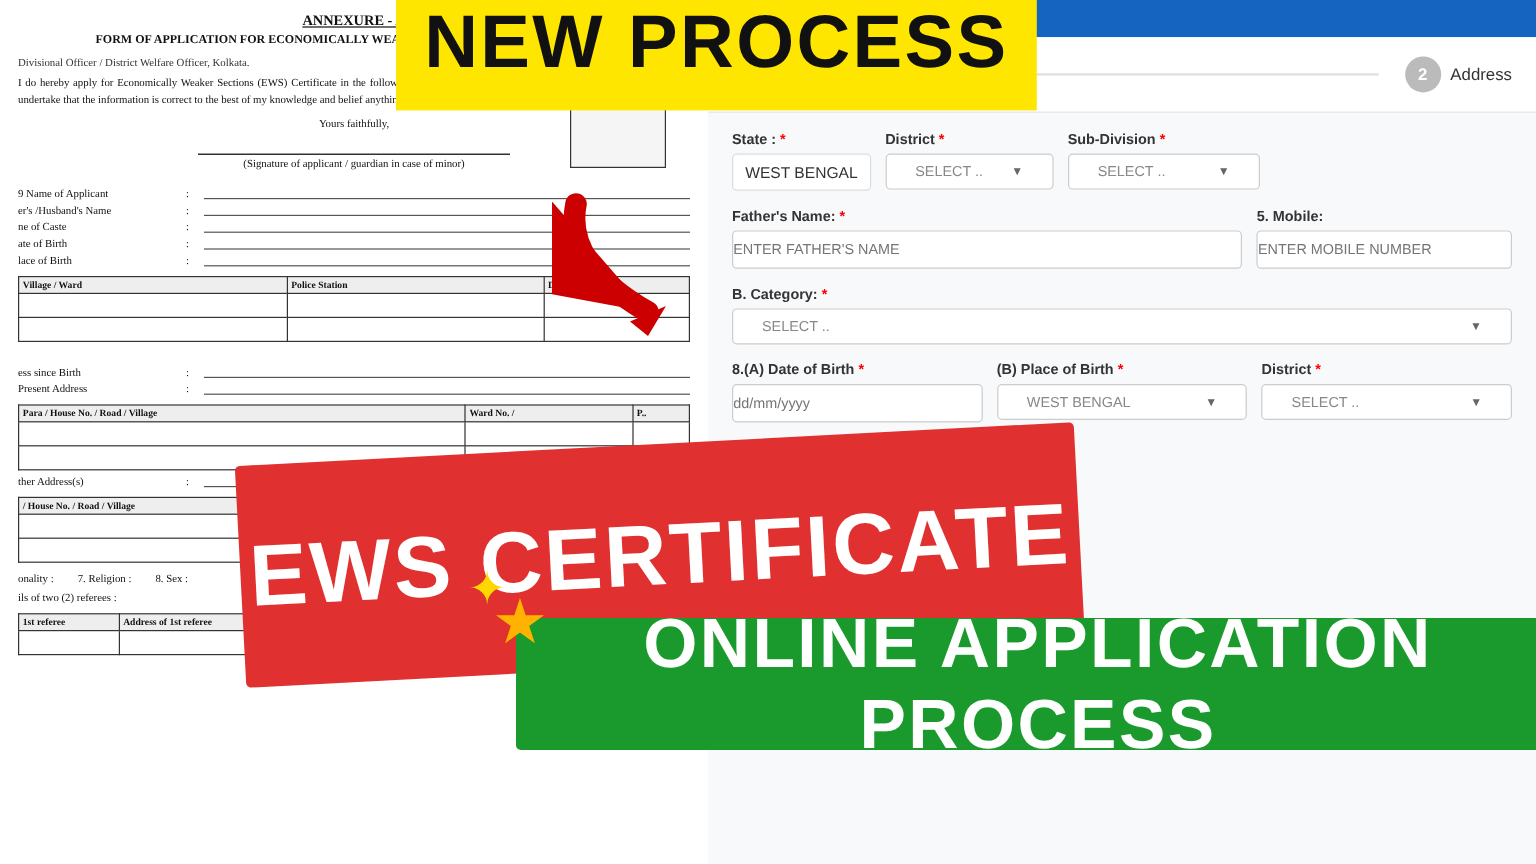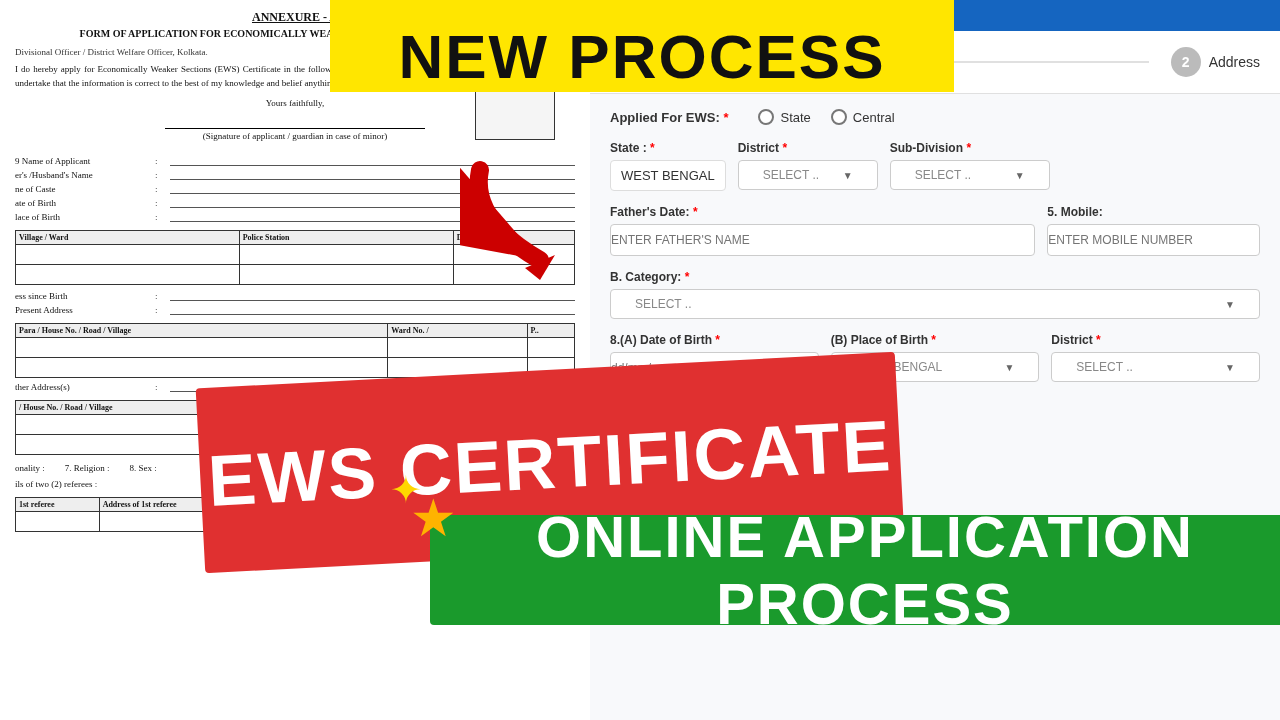--- a/index.html
+++ b/index.html
@@ -310,25 +310,25 @@
       margin-bottom: 14px;
     }
 
     
 
     
     .overlay-yellow {
       position: absolute;
       top: 0;
       left: 330px;
-      width: 624px;
+      width: 534px;
       height: 92px;
       background: #FFE600;
       display: flex;
-      align-items: flex-end;
+      align-items: flex-start;
       justify-content: center;
       z-index: 10;
     }
     .new-process-text {
       font-family: Impact, 'Arial Black', sans-serif;
       font-size: 62px;
       font-weight: 900;
       color: #111;
       letter-spacing: 2px;
       text-transform: uppercase;
@@ -464,21 +464,21 @@
         <td></td>
       </tr>
       <tr class="data-row">
         <td></td>
         <td></td>
         <td></td>
       </tr>
     </tbody>
       </table>
 
-    <div class="doc-field-row" style="margin-top:6px;">
+    <div class="doc-field-row" style="margin-top:20px;">
       <span class="doc-field-label">ess since Birth</span>
       <span class="doc-field-colon">:</span>
       <span class="doc-field-value"></span>
     </div>
     <div class="doc-field-row">
       <span class="doc-field-label">Present Address</span>
       <span class="doc-field-colon">:</span>
       <span class="doc-field-value"></span>
     </div>
 
@@ -576,36 +576,20 @@
     <div class="step">
       <div class="step-num inactive">
         <span>2</span>
       </div>
       <span class="step-label">Address</span>
     </div>
   </div>
 
   <div class="form-body">
 
-    <div class="applied-row">
-      <span class="applied-label">
-        <span>Applied For EWS:</span>
-        <span class="req"> *</span>
-      </span>
-      <div class="radio-group">
-        <label class="radio-item">
-          <div class="radio-circle"></div>
-          <span>State</span>
-        </label>
-        <label class="radio-item">
-          <div class="radio-circle"></div>
-          <span>Central</span>
-        </label>
-      </div>
-    </div>
 
 
     <div class="fields-row">
       <div class="field-group">
         <span class="field-label">
           <span>State :</span>
           <span class="req"> *</span>
         </span>
         <div class="field-value-text">WEST BENGAL</div>
       </div>
@@ -627,21 +611,21 @@
         <div class="field-select field-select-wide">
           <span>SELECT ..</span>
           <span class="chevron">▼</span>
         </div>
       </div>
     </div>
 
     <div class="father-row">
       <div class="field-group" style="flex:2;">
         <span class="field-label">
-          <span>Father's Date:</span>
+          <span>Father's Name:</span>
           <span class="req"> *</span>
         </span>
         <input class="input-field" type="text" placeholder="ENTER FATHER'S NAME" style="">
       </div>
       <div class="field-group" style="flex:1;">
         <span class="field-label">5. Mobile:</span>
         <input class="input-field" type="text" placeholder="ENTER MOBILE NUMBER" style="">
       </div>
     </div>
 

